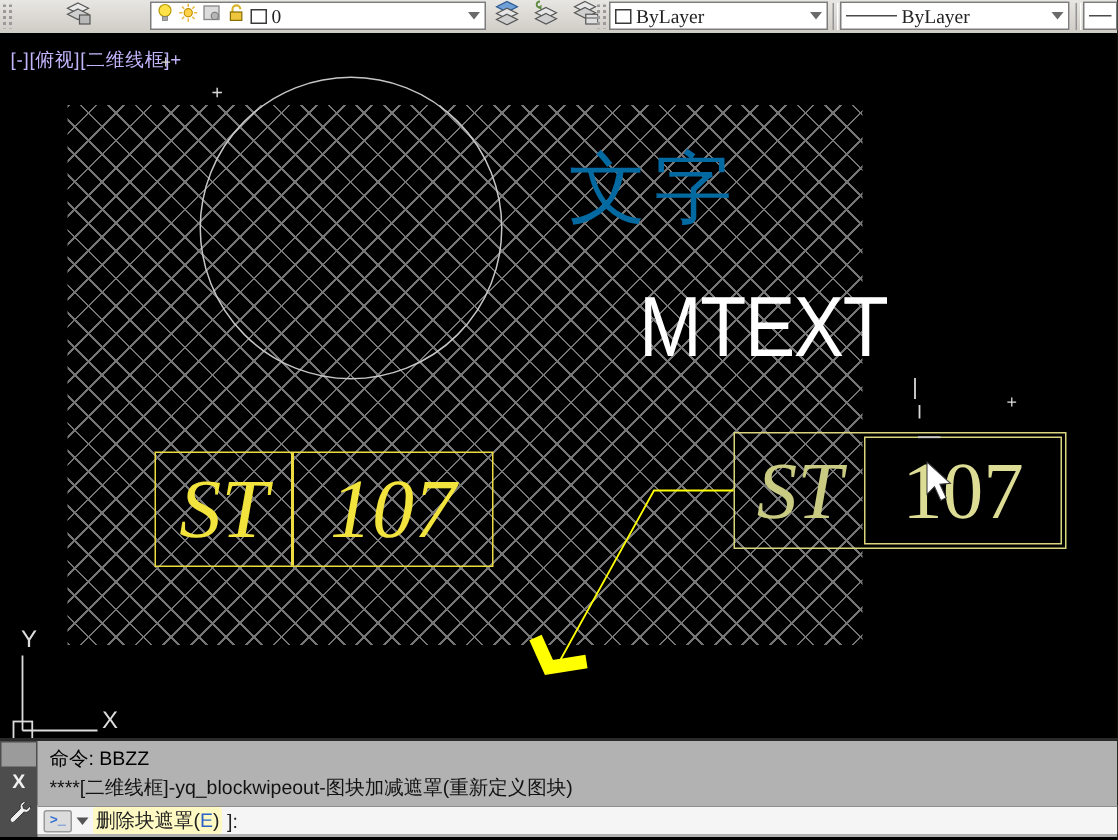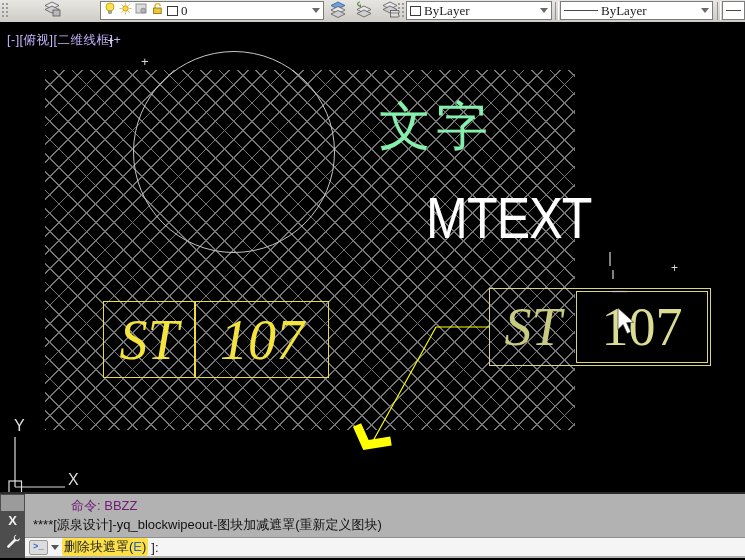--- a/index.html
+++ b/index.html
@@ -26,21 +26,21 @@
 
   
   #canvas{position:absolute;left:0;top:22px;width:745px;height:470px;background:#000;}
   #vplabel{position:absolute;left:7px;top:10px;color:#c4b5fd;font-size:12.5px;letter-spacing:0.5px;}
   #hatch{position:absolute;left:45px;top:48px;width:530px;height:360px;
     background-image:
       repeating-linear-gradient(45deg,#757575 0,#757575 1.3px,transparent 1.3px,transparent 13px),
       repeating-linear-gradient(135deg,#757575 0,#757575 1.3px,transparent 1.3px,transparent 13px);}
   #circle{position:absolute;left:133px;top:29px;width:202px;height:202px;border:1.3px solid #c6c6c6;
     border-radius:50%;box-sizing:border-box;}
-  #cntext{position:absolute;left:379px;top:78px;color:#86efac;font-size:52px;line-height:52px;
+  #cntext{position:absolute;left:379px;top:78px;color:#0369a1;font-size:52px;line-height:52px;
     font-family:"DejaVu Serif",serif;letter-spacing:5px;}
   #mtext{position:absolute;left:426px;top:168px;color:#ffffff;font-size:57px;line-height:57px;
     letter-spacing:-1px;transform:scaleX(0.88);transform-origin:left top;font-family:"Liberation Sans",sans-serif;}
 
   .cadblock{position:absolute;box-sizing:border-box;}
   #blockL{left:103px;top:279px;width:226px;height:77px;border:1.6px solid #ecdc42;}
   #blockL .div{position:absolute;left:90px;top:0;bottom:0;width:1.6px;background:#ecdc42;}
   .cadcell{position:absolute;top:0;bottom:0;display:flex;align-items:center;justify-content:center;
     font-family:"Liberation Serif",serif;font-style:italic;}
   #blockL .c1{left:0;width:90px;color:#f2e43c;font-size:56px;}
@@ -55,29 +55,29 @@
 
   
   #cmd{position:absolute;left:0;top:492px;width:745px;height:64px;background:#b2b2b2;border-top:2px solid #2a2a2a;}
   #cmdstrip{position:absolute;left:0;top:0;width:25px;height:64px;background:#4d4d4d;}
   #cmdhandle{position:absolute;left:1px;top:1px;width:23px;height:16px;background:#9b9b9b;}
   #cmdclose{position:absolute;left:0;top:19px;width:25px;height:16px;color:#f0f0f0;font-size:13px;
     font-weight:bold;text-align:center;line-height:16px;}
   #cmdwrench{position:absolute;left:4px;top:38px;width:17px;height:17px;}
   #cmdhist{position:absolute;left:25px;top:2px;right:0;height:40px;padding-left:8px;
     font-size:13px;line-height:19px;white-space:nowrap;}
-  #chl1{color:#701a75;margin-left:38px;}
+  #chl1{color:#000000;}
   #chl2{color:#121212;}
   #cmdline{position:absolute;left:25px;top:43px;right:0;height:18px;background:#f5f5f5;
     border-top:1px solid #8f8f8f;display:flex;align-items:center;gap:3px;padding-left:4px;
     font-size:13px;color:#222;}
   #promptico{width:17px;height:13px;background:#dcdcdc;border:1px solid #9a9a9a;border-radius:2px;
     font-family:"Liberation Mono",monospace;font-size:9px;font-weight:bold;color:#2f6fd0;
     display:flex;align-items:center;justify-content:center;}
-  .chip{background:#fde047;border-radius:2px;padding:0 2px;}
+  .chip{background:#fef9c3;border-radius:2px;padding:0 2px;}
   .okey{color:#2a62c8;}
 </style>
 </head>
 <body>
 
 <div id="app">
 
   <div id="toolbar">
     <div class="grip" style="left:2px"></div>
 
@@ -238,21 +238,21 @@
       <div id="cmdhandle"></div>
       <div id="cmdclose">X</div>
       <div id="cmdwrench">
         <svg width="17" height="17" viewBox="0 0 17 17">
           <path d="M13.5 2.5 a3.4 3.4 0 0 0 -3.9 4.6 L3.2 13.5 a1.6 1.6 0 0 0 2.3 2.3 L11.9 9.4 a3.4 3.4 0 0 0 4.4 -4.2 l-2.4 2.4 -2.2 -0.6 -0.6 -2.2 z" fill="#f0f0f0" stroke="#2a2a2a" stroke-width="0.6"></path>
         </svg>
       </div>
     </div>
     <div id="cmdhist">
       <div id="chl1">命令: BBZZ</div>
-      <div id="chl2">****[源泉设计]-yq_blockwipeout-图块加减遮罩(重新定义图块)</div>
+      <div id="chl2">****[二维线框]-yq_blockwipeout-图块加减遮罩(重新定义图块)</div>
     </div>
     <div id="cmdline">
       <span id="promptico">&gt;_</span>
       <span class="darr" style="border-top-color:#555"></span>
         <span class="chip"><span>删除块遮罩(</span><span class="okey">E</span><span>)</span></span>
         <span>]:</span>
     </div>
   </div>
 
 </div>

